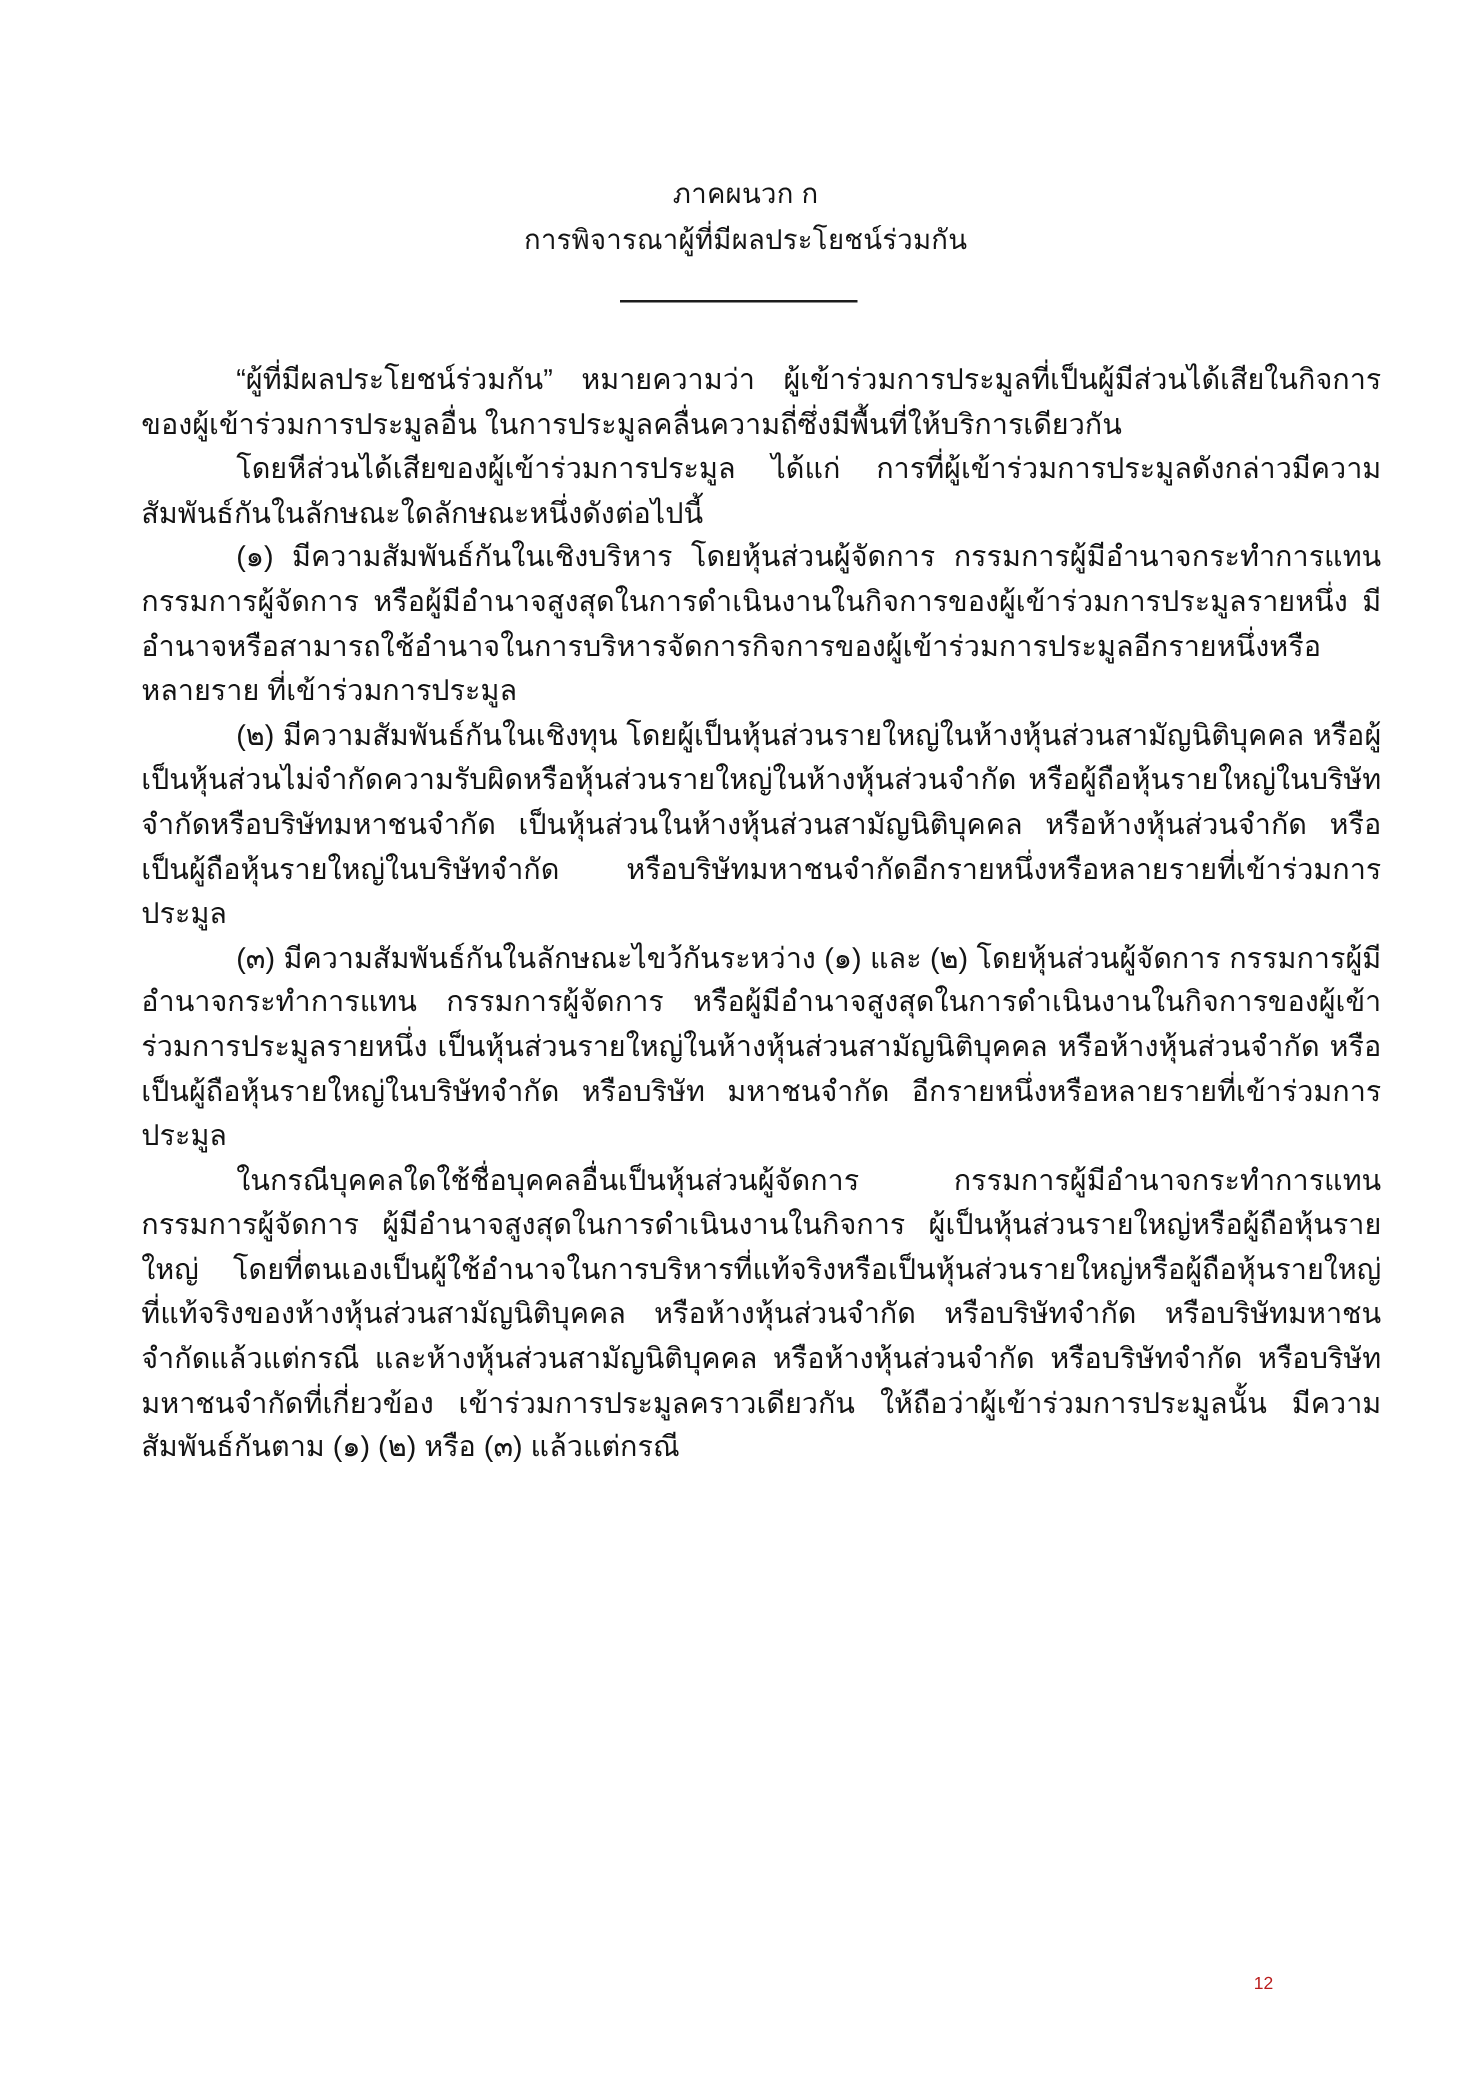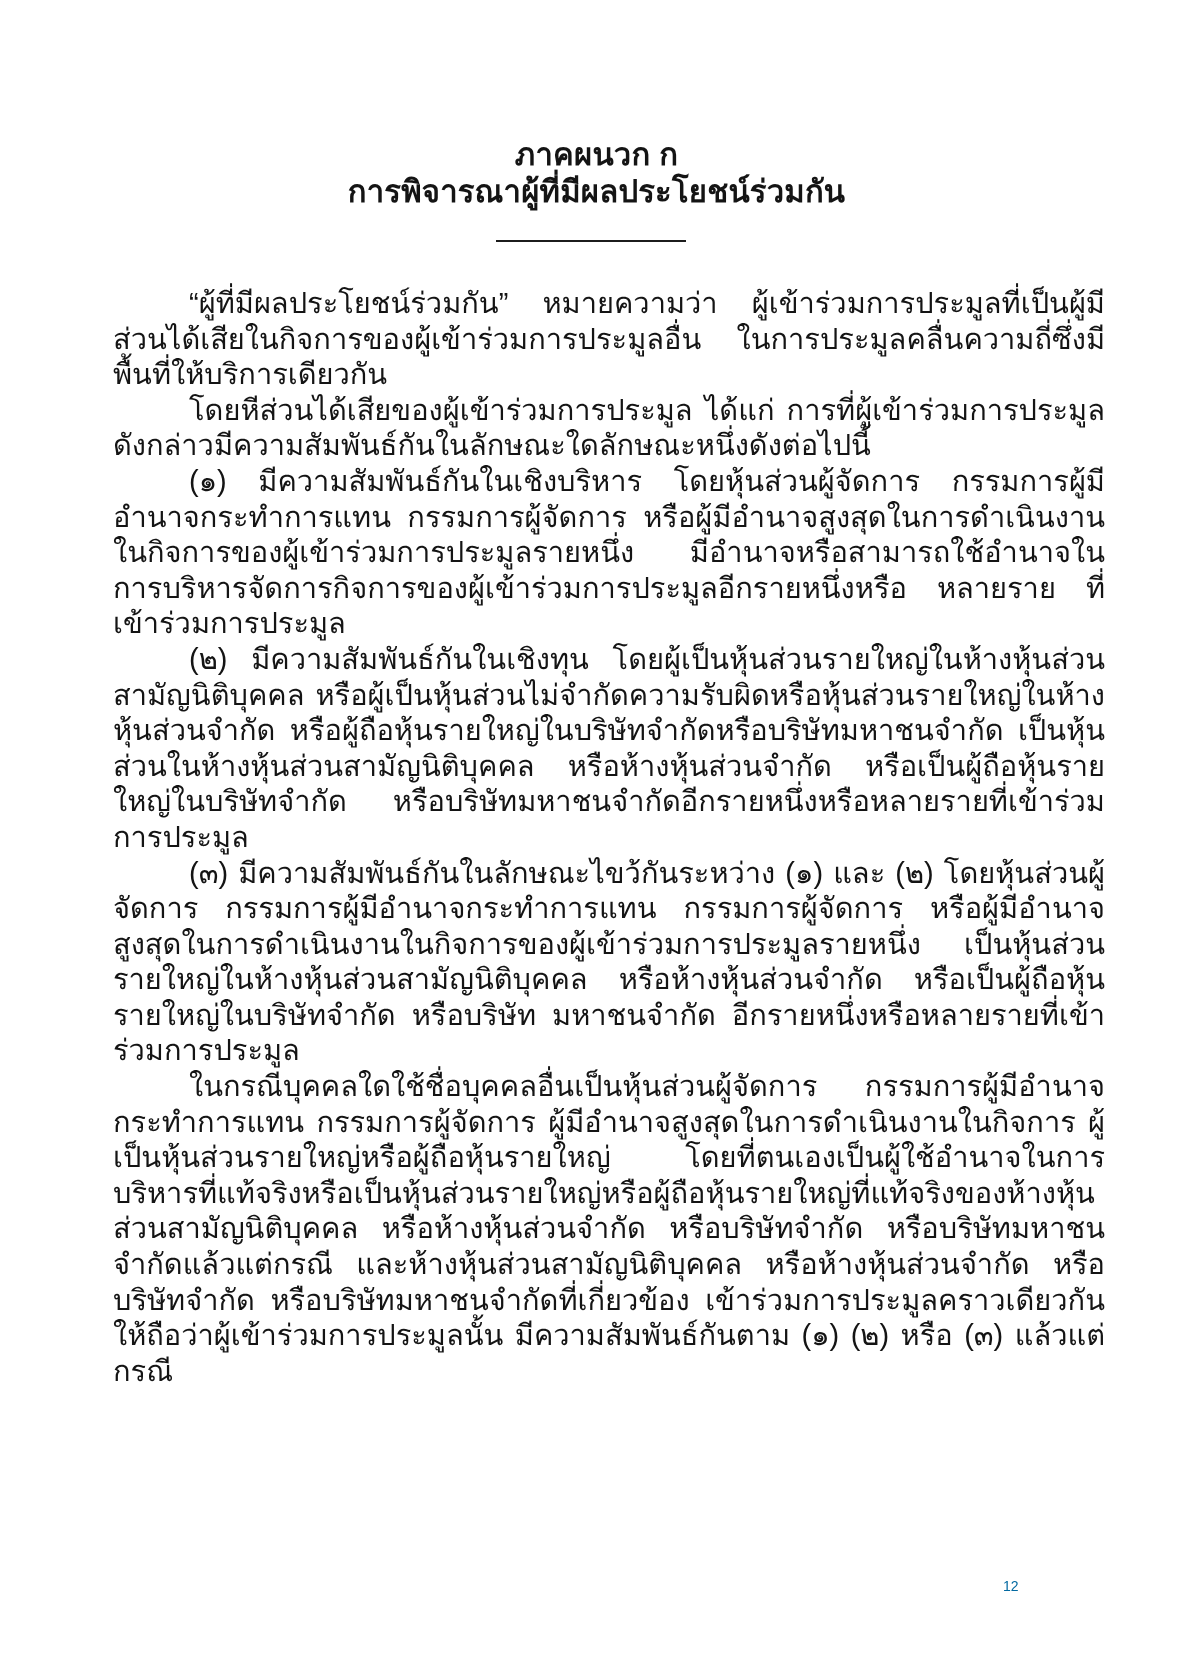--- a/index.html
+++ b/index.html
@@ -13,49 +13,49 @@
     font-family: "Liberation Sans", sans-serif;
     overflow: hidden;
     box-sizing: border-box;
   }
   .doc-header {
     padding-top: 136px;
     text-align: center;
   }
   .doc-title, .doc-subtitle {
     margin: 0;
-    font-size: 31px;
-    font-weight: 700;
+    font-size: 22px;
+    font-weight: 400;
     line-height: 37px;
     letter-spacing: 0.2px;
     padding-left: 12px;
   }
   .title-divider {
     width: 190px;
     height: 0;
     border-top: 2.5px solid #1c1c1c;
     margin: 30px auto 0 auto;
   }
   .doc-body {
     margin: 44px 76px 0 113px;
     text-align: justify;
-    font-size: 29px;
+    font-size: 23px;
     line-height: 35.6px;
   }
   .doc-body p {
     margin: 0;
     padding: 0;
     text-indent: 76px;
   }
   .page-number {
     position: absolute;
     left: 1003px;
     top: 1578px;
     font-size: 14px;
-    color: #0369a1;
+    color: #b91c1c;
   }
 </style>
 </head>
 <body>
 
 <div class="page">
 
   <header class="doc-header">
     <h1 class="doc-title">ภาคผนวก ก</h1>
     <h2 class="doc-subtitle">การพิจารณาผู้ที่มีผลประโยชน์ร่วมกัน</h2>

